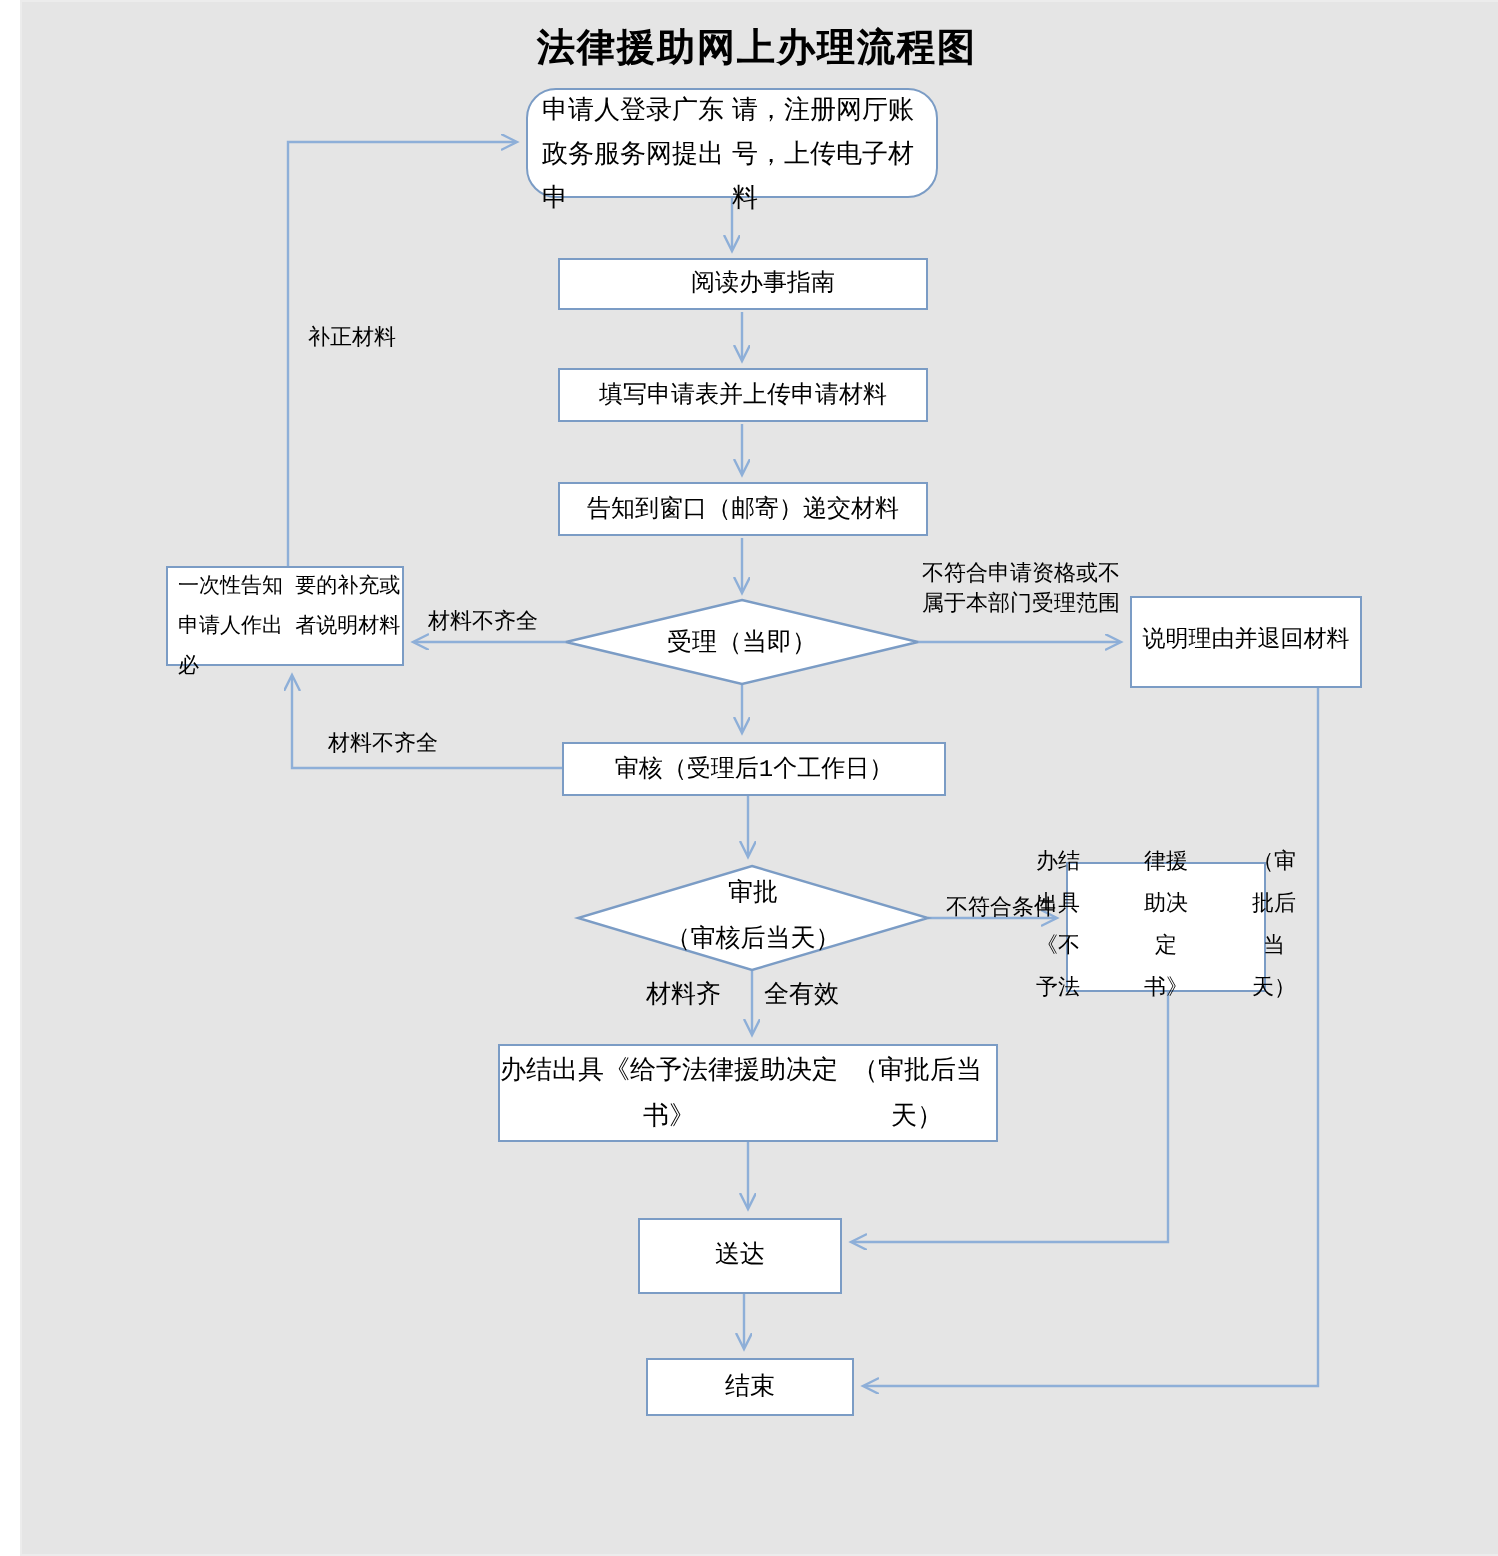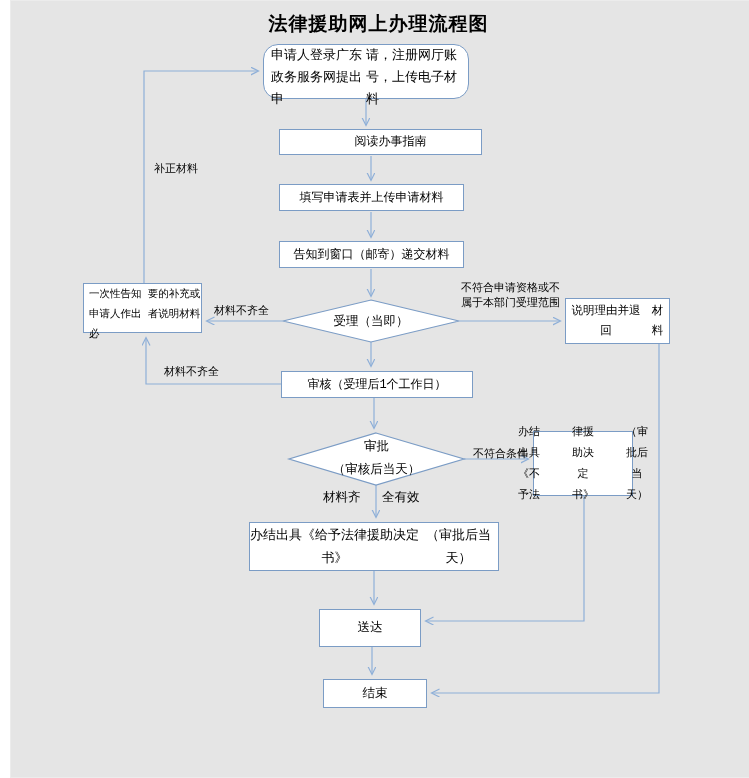--- a/index.html
+++ b/index.html
@@ -26,25 +26,25 @@
     font-size:12px;line-height:18px;text-align:center;box-sizing:border-box;
   }
   .box.rounded{border-radius:15px;}
   .box.leftalign{align-items:flex-start;text-align:left;}
   .dlabel{
     position:absolute;display:flex;flex-direction:column;align-items:center;justify-content:center;
     font-size:12.5px;text-align:center;
   }
   .elabel{position:absolute;font-size:11px;white-space:nowrap;}
   #node-start{left:252px;top:43px;width:206px;height:55px;font-size:13px;line-height:22px;padding:0 7px;}
-  #node-read-guide{left:268px;top:128px;width:203px;height:26px;padding-left:20px;}
+  #node-read-guide{left:268px;top:128px;width:185px;height:26px;padding-left:20px;}
   #node-fill-form{left:268px;top:183px;width:185px;height:27px;}
   #node-submit-materials{left:268px;top:240px;width:185px;height:27px;}
   #node-notify-supplement{left:72px;top:282px;width:119px;height:50px;font-size:10.5px;line-height:20px;padding-left:5px;}
-  #node-explain-return{left:554px;top:297px;width:105px;height:46px;font-size:11.5px;line-height:20px;}
+  #node-explain-return{left:554px;top:297px;width:116px;height:46px;font-size:11.5px;line-height:20px;}
   #node-review{left:270px;top:370px;width:192px;height:27px;}
   #node-deny-notice{left:522px;top:430px;width:100px;height:65px;font-size:11px;line-height:21px;gap:32px;}
   #node-grant-notice{left:238px;top:521px;width:250px;height:49px;font-size:13px;line-height:23px;}
   #node-deliver{left:308px;top:608px;width:102px;height:38px;font-size:12.5px;}
   #node-end{left:312px;top:678px;width:104px;height:29px;font-size:12.5px;}
   #diamond-accept-label{left:272px;top:299px;width:176px;height:42px;}
   #diamond-approve-label{left:278px;top:434px;width:175px;height:47px;line-height:23px;}
   #label-correction{left:143px;top:160px;}
   #label-incomplete-accept{left:203px;top:302px;}
   #label-incomplete-review{left:153px;top:363px;}

